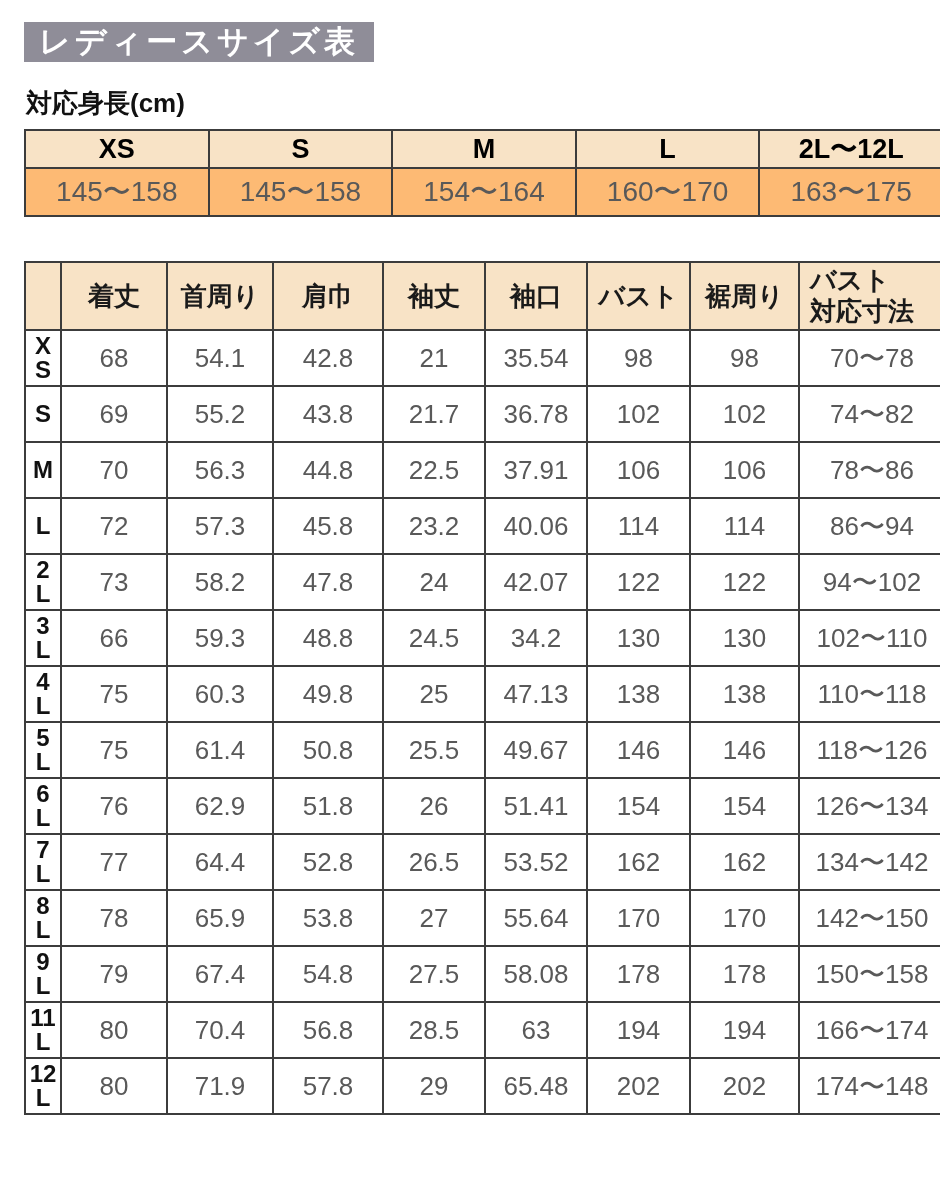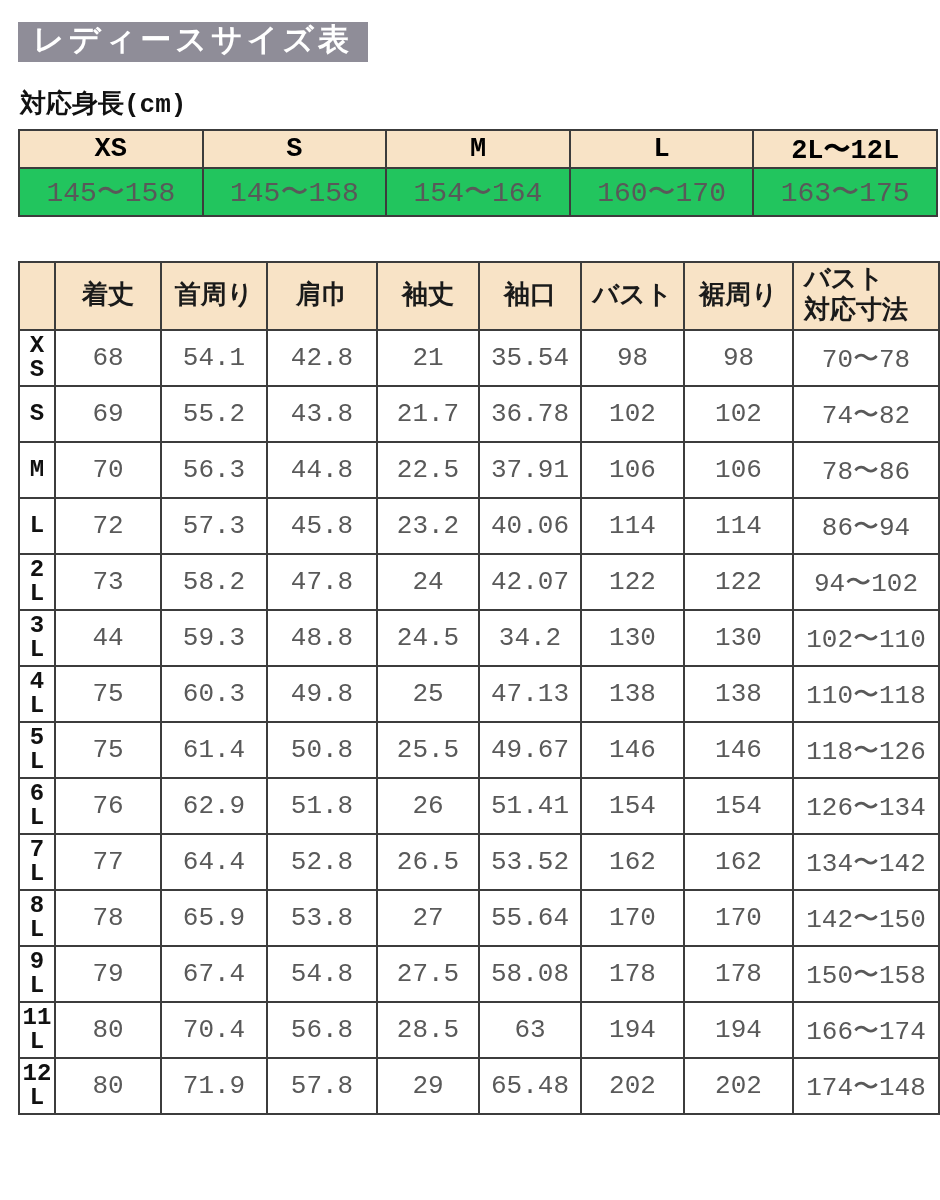--- a/index.html
+++ b/index.html
@@ -1,21 +1,21 @@
 <!DOCTYPE html>
 <html><head>
 <meta charset="utf-8">
 <style>
   html,body{margin:0;padding:0;background:#ffffff;}
   body{
     width:940px;height:1200px;
     font-family:"Liberation Sans","DejaVu Sans",sans-serif;
     color:#111;
   }
-  .page{padding:22px 10px 0 18px;font-family:Liberation Mono, monospace;}
+  .page{padding:22px 10px 0 24px;}
 
   .title-bar{
     display:inline-block;
     background:#8f8d98;
     color:#fff;
     font-size:31px;
     font-weight:bold;
     line-height:40px;
     height:40px;
     padding:0 15px;
@@ -48,21 +48,21 @@
     height:36px;
     font-size:27px;
     font-weight:bold;
     color:#000000;
   }
   .height-table td{
     height:46px;
     font-size:28px;
     font-weight:normal;
     color:#595959;
-    background:#22c55e;
+    background:#fdba74;
   }
 
   
   .size-table{margin-top:44px;}
   .size-table thead th{
     background:#f8e3c6;
     height:66px;
     font-size:26px;
     font-weight:bold;
     color:#1a1a1a;
@@ -208,21 +208,21 @@
           <td>47.8</td>
           <td>24</td>
           <td>42.07</td>
           <td>122</td>
           <td>122</td>
           <td>94〜102</td>
         </tr>
         <tr>
           <th class="row-label">3
 L</th>
-          <td>44</td>
+          <td>66</td>
           <td>59.3</td>
           <td>48.8</td>
           <td>24.5</td>
           <td>34.2</td>
           <td>130</td>
           <td>130</td>
           <td>102〜110</td>
         </tr>
         <tr>
           <th class="row-label">4

